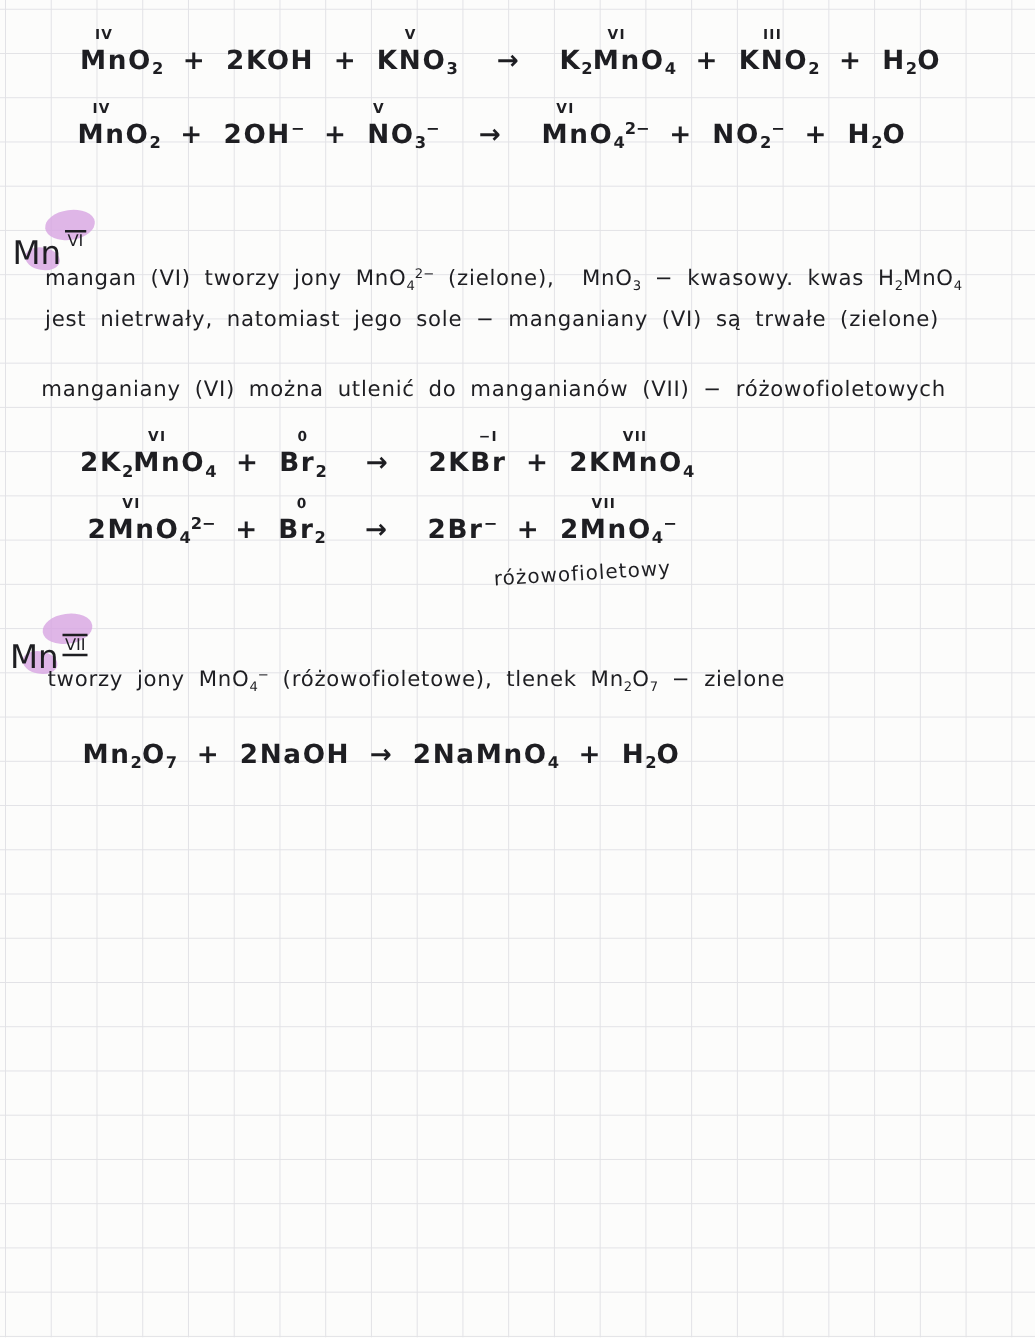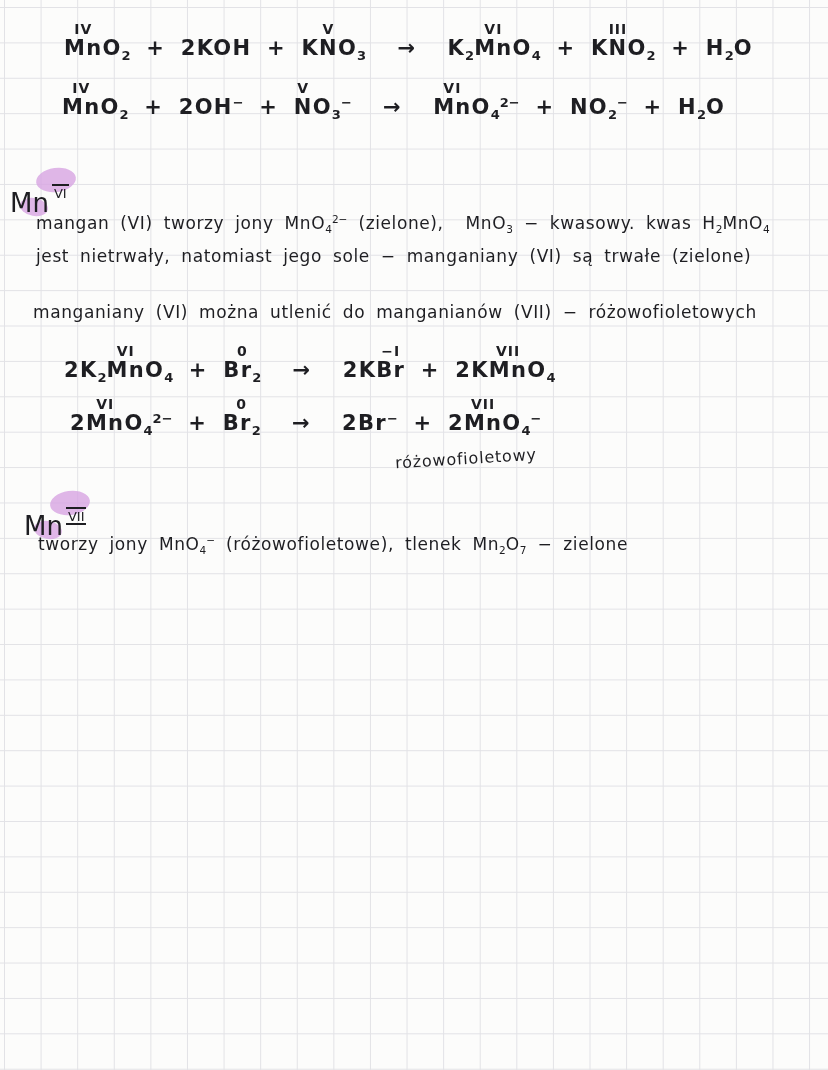--- a/index.html
+++ b/index.html
@@ -45,21 +45,21 @@
   .tk{
     position:relative;
     display:inline-block;
     white-space:pre;
   }
   .tk .ox{
     position:absolute;
     left:0;right:0;
     top:-14px;
     text-align:center;
-    font-size:14px;
+    font-size:11px;
     font-weight:600;
     letter-spacing:1px;
   }
   sub{font-size:0.62em; vertical-align:-0.35em; letter-spacing:0;}
   sup{font-size:0.62em; vertical-align:0.55em; letter-spacing:0;}
   
   .sec-header{
     position:absolute;
     font-size:26px;
     font-weight:400;
@@ -112,23 +112,24 @@
   <div class="line txt" style="left:33px;top:302px"><span class="tk">manganiany (VI) można utlenić do manganianów (VII) − różowofioletowych</span></div>
 
   <div class="line txt" style="left:36px;top:246px"><span class="tk">jest nietrwały, natomiast jego sole − manganiany (VI) są trwałe (zielone)</span></div>
 
   <div class="line eq" style="left:64px;top:357px"><span class="tk">2K<sub>2</sub></span><span class="tk"><span class="ox">VI</span>Mn</span><span class="tk">O<sub>4</sub></span><span class="tk"> + </span><span class="tk"><span class="ox">0</span>Br<sub>2</sub></span><span class="tk">  →  </span><span class="tk">2K</span><span class="tk"><span class="ox">−I</span>Br</span><span class="tk"> + 2K</span><span class="tk"><span class="ox">VII</span>Mn</span><span class="tk">O<sub>4</sub></span></div>
 
   <div class="line eq" style="left:70px;top:410px"><span class="tk">2</span><span class="tk"><span class="ox">VI</span>Mn</span><span class="tk">O<sub>4</sub><sup>2−</sup></span><span class="tk"> + </span><span class="tk"><span class="ox">0</span>Br<sub>2</sub></span><span class="tk">  →  </span><span class="tk">2Br<sup>−</sup></span><span class="tk"> + 2</span><span class="tk"><span class="ox">VII</span>Mn</span><span class="tk">O<sub>4</sub><sup>−</sup></span></div>
 
   <div class="line caption" style="left:395px;top:449px">różowofioletowy</div>
 
-  <div class="sec-header both-rules" style="left:24px;top:507px">
+  <div class="sec-header both-rules" style="left:8px;top:507px">
     <span class="blob b1"></span>
     <span class="blob b2"></span>
     <span class="sym">Mn</span><span class="state">VII</span>
   </div>
 
   <div class="line txt" style="left:38px;top:534px"><span class="tk">tworzy jony MnO<sub>4</sub><sup>−</sup></span><span class="tk"> (różowofioletowe), tlenek Mn<sub>2</sub></span><span class="tk">O<sub>7</sub></span><span class="tk"> − zielone</span></div>
 
+  <div class="line eq" style="left:66px;top:590px"><span class="tk">Mn<sub>2</sub></span><span class="tk">O<sub>7</sub></span><span class="tk"> + 2NaOH </span><span class="tk">→</span><span class="tk"> 2NaMnO<sub>4</sub></span><span class="tk"> + H<sub>2</sub></span><span class="tk">O</span></div>
 
 
 </div>
 
 </body></html>

